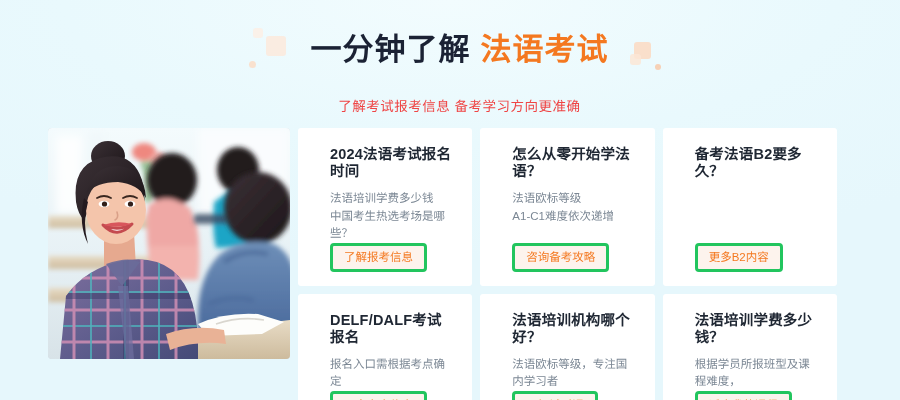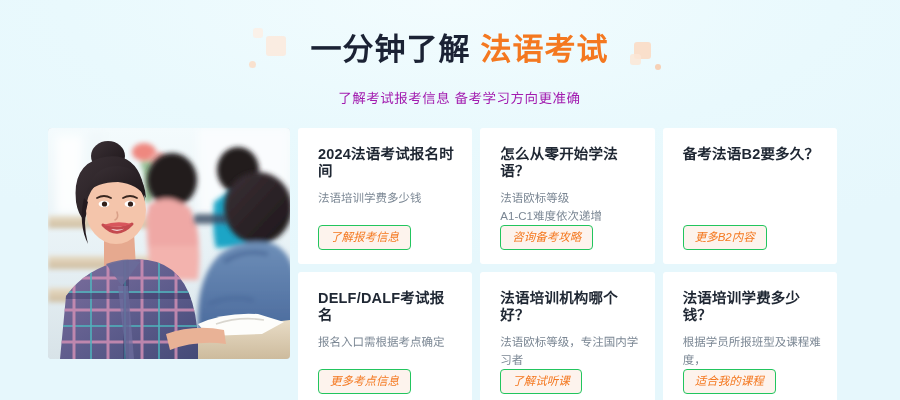--- a/index.html
+++ b/index.html
@@ -71,23 +71,23 @@
   .deco.dot { border-radius: 50%; }
 
   .deco-l1 { left: -45px; top: 2px;  width: 20px; height: 20px; background: #fbe9dc; }
   .deco-l2 { left: -58px; top: -6px; width: 10px; height: 10px; background: #fcefe5; }
   .deco-l3 { left: -62px; top: 27px; width: 7px;  height: 7px;  background: #fbdcc6; }
   .deco-r1 { right: -42px; top: 8px;  width: 17px; height: 17px; background: #fbd9c2; }
   .deco-r2 { right: -32px; top: 20px; width: 11px; height: 11px; background: #fce6d6; }
   .deco-r3 { right: -52px; top: 30px; width: 6px;  height: 6px;  background: #f8c9a9; }
 
   .subtitle {
-    margin-top: 22px;
+    margin-top: 30px;
     font-size: 13.5px;
-    color: #a21caf;
+    color: #ef4444;
     letter-spacing: .5px;
   }
 
   
   .content {
     position: absolute;
     left: 48px;
     top: 128px;
     width: 789px;
     height: 231px;
@@ -112,21 +112,21 @@
     flex: 1 1 auto;
     display: grid;
     grid-template-columns: repeat(3, 1fr);
     grid-template-rows: repeat(2, 1fr);
     gap: 8px;
   }
 
   .card {
     background: #ffffff;
     border-radius: 3px;
-    padding: 18px 16px 14px 20px;
+    padding: 18px 16px 14px 32px;
     display: flex;
     flex-direction: column;
   }
 
   .card-title {
     font-size: 14.5px;
     font-weight: bold;
     color: #1f2733;
     letter-spacing: .2px;
     line-height: 1.2;
@@ -139,28 +139,27 @@
     color: #7b8794;
   }
   .card-desc span { display: block; }
 
   .card-btn {
     margin-top: auto;
     align-self: flex-start;
     font-size: 11.5px;
     color: #f47820;
     background: #fdf3ed;
-    border: 1px solid #22c55e;
+    border: 3px solid #22c55e;
     border-radius: 4px;
     padding: 5px 11px;
     line-height: 1.1;
     cursor: pointer;
     font-family: inherit;
     white-space: nowrap;
-    font-style: italic;
   }
 </style>
 </head>
 <body>
 
 <div class="page-bg"></div>
 
 <div class="page">
 
   <div class="header">
@@ -325,20 +324,21 @@
         <rect width="242" height="231" fill="none"></rect>
       </svg>
     </div>
 
     <div class="cards">
 
       <div class="card">
         <div class="card-title">2024法语考试报名时间</div>
         <div class="card-desc">
           <span>法语培训学费多少钱</span>
+          <span>中国考生热选考场是哪些？</span>
         </div>
         <button class="card-btn">了解报考信息</button>
       </div>
 
       <div class="card">
         <div class="card-title">怎么从零开始学法语？</div>
         <div class="card-desc">
           <span>法语欧标等级</span>
           <span>A1-C1难度依次递增</span>
         </div>

